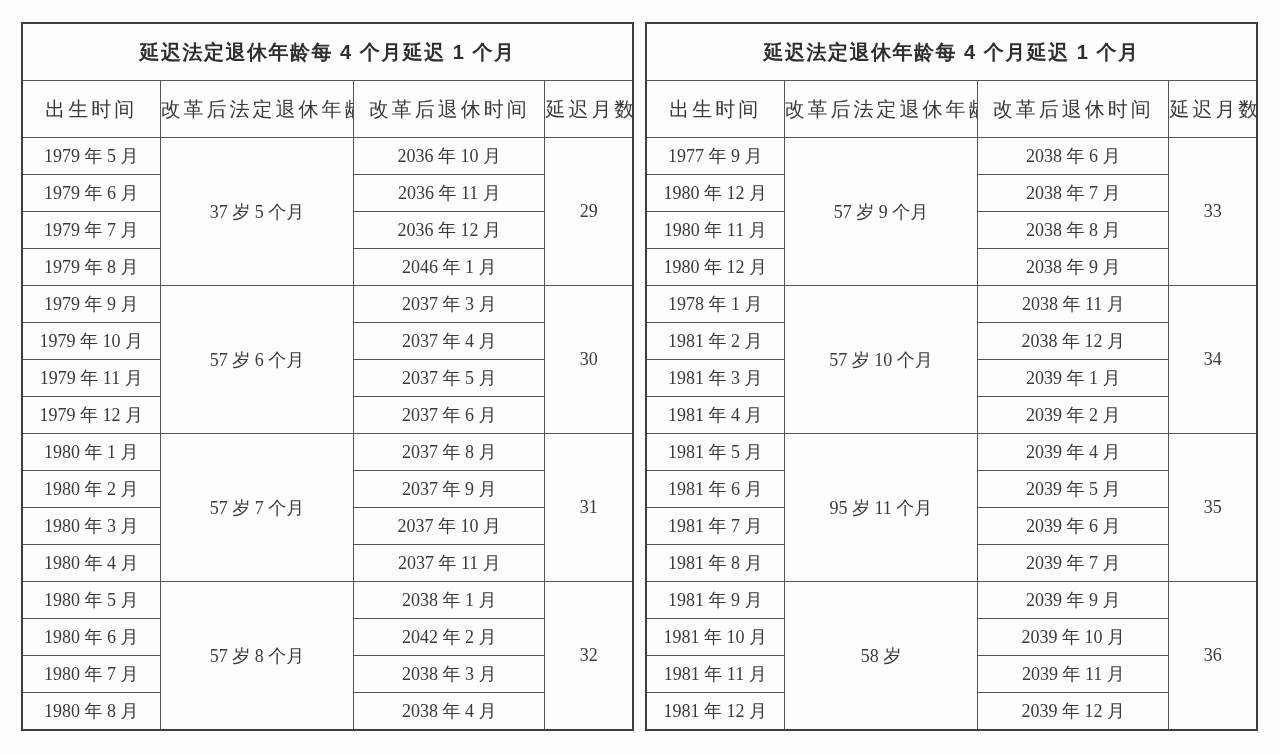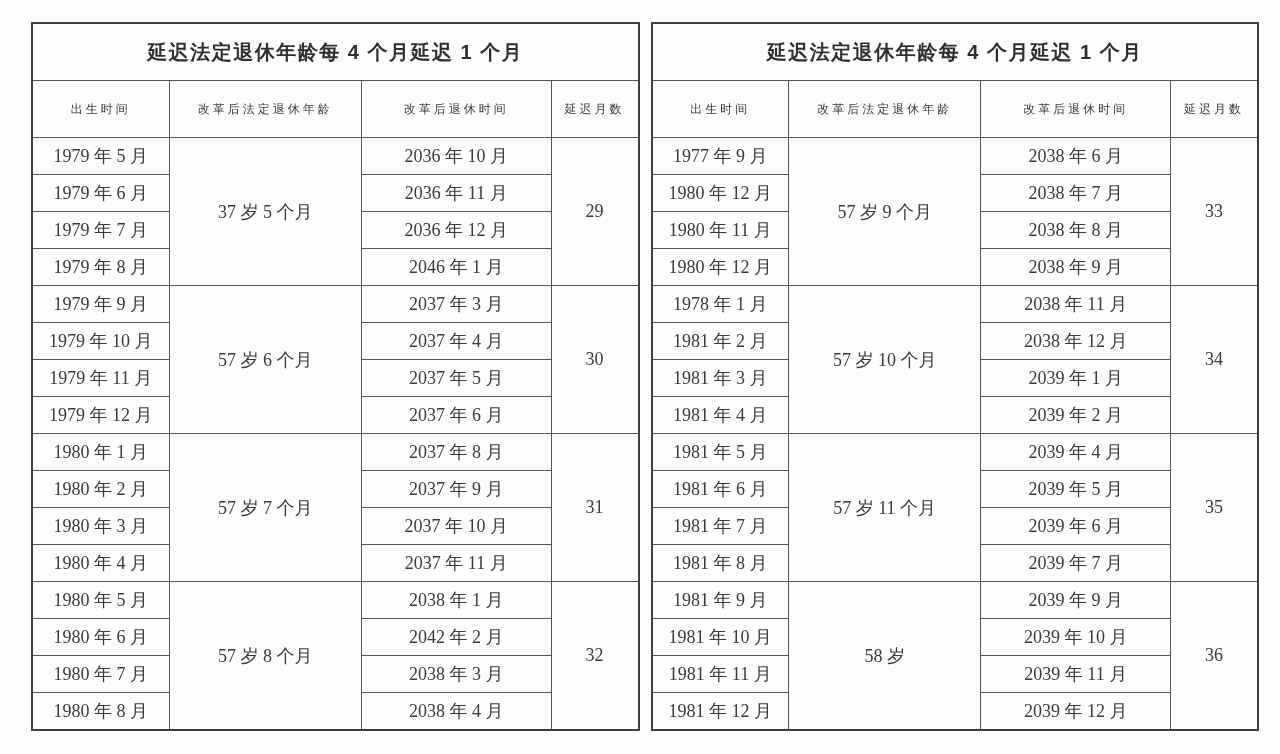--- a/index.html
+++ b/index.html
@@ -5,21 +5,21 @@
   html,body { margin:0; padding:0; }
   body {
     width:1280px; height:754px;
     background:#fdfdfd;
     font-family:"Liberation Serif","DejaVu Serif",serif;
     color:#3a3a3a;
     overflow:hidden;
   }
   .wrap {
     box-sizing:border-box;
-    padding:22px 21px 0 31px;
+    padding:22px 21px 0 21px;
     display:flex;
     gap:11px;
   }
   table.rt {
     border-collapse:collapse;
     table-layout:fixed;
     width:613px;
     border:2px solid #3f3f3f;
     background:#fdfdfd;
   }
@@ -35,21 +35,21 @@
   tr.title-row th {
     height:56px;
     font-family:"Liberation Sans","DejaVu Sans",sans-serif;
     font-weight:bold;
     font-size:20px;
     letter-spacing:1.5px;
     color:#2f2f2f;
   }
   tr.header-row th {
     height:56px;
-    font-size:12px;
+    font-size:20px;
     letter-spacing:3px;
   }
   tbody td {
     height:36px;
     font-size:18px;
   }
   col.c1 { width:22.6%; }
   col.c2 { width:31.7%; }
   col.c3 { width:31.3%; }
   col.c4 { width:14.4%; }
@@ -210,21 +210,21 @@
         <td>1981 年 3 月</td>
         <td>2039 年 1 月</td>
       </tr>
       <tr>
         <td>1981 年 4 月</td>
         <td>2039 年 2 月</td>
       </tr>
 
       <tr>
         <td>1981 年 5 月</td>
-        <td rowspan="4">57 岁 11 个月</td>
+        <td rowspan="4">95 岁 11 个月</td>
         <td>2039 年 4 月</td>
         <td rowspan="4">35</td>
       </tr>
       <tr>
         <td>1981 年 6 月</td>
         <td>2039 年 5 月</td>
       </tr>
       <tr>
         <td>1981 年 7 月</td>
         <td>2039 年 6 月</td>

